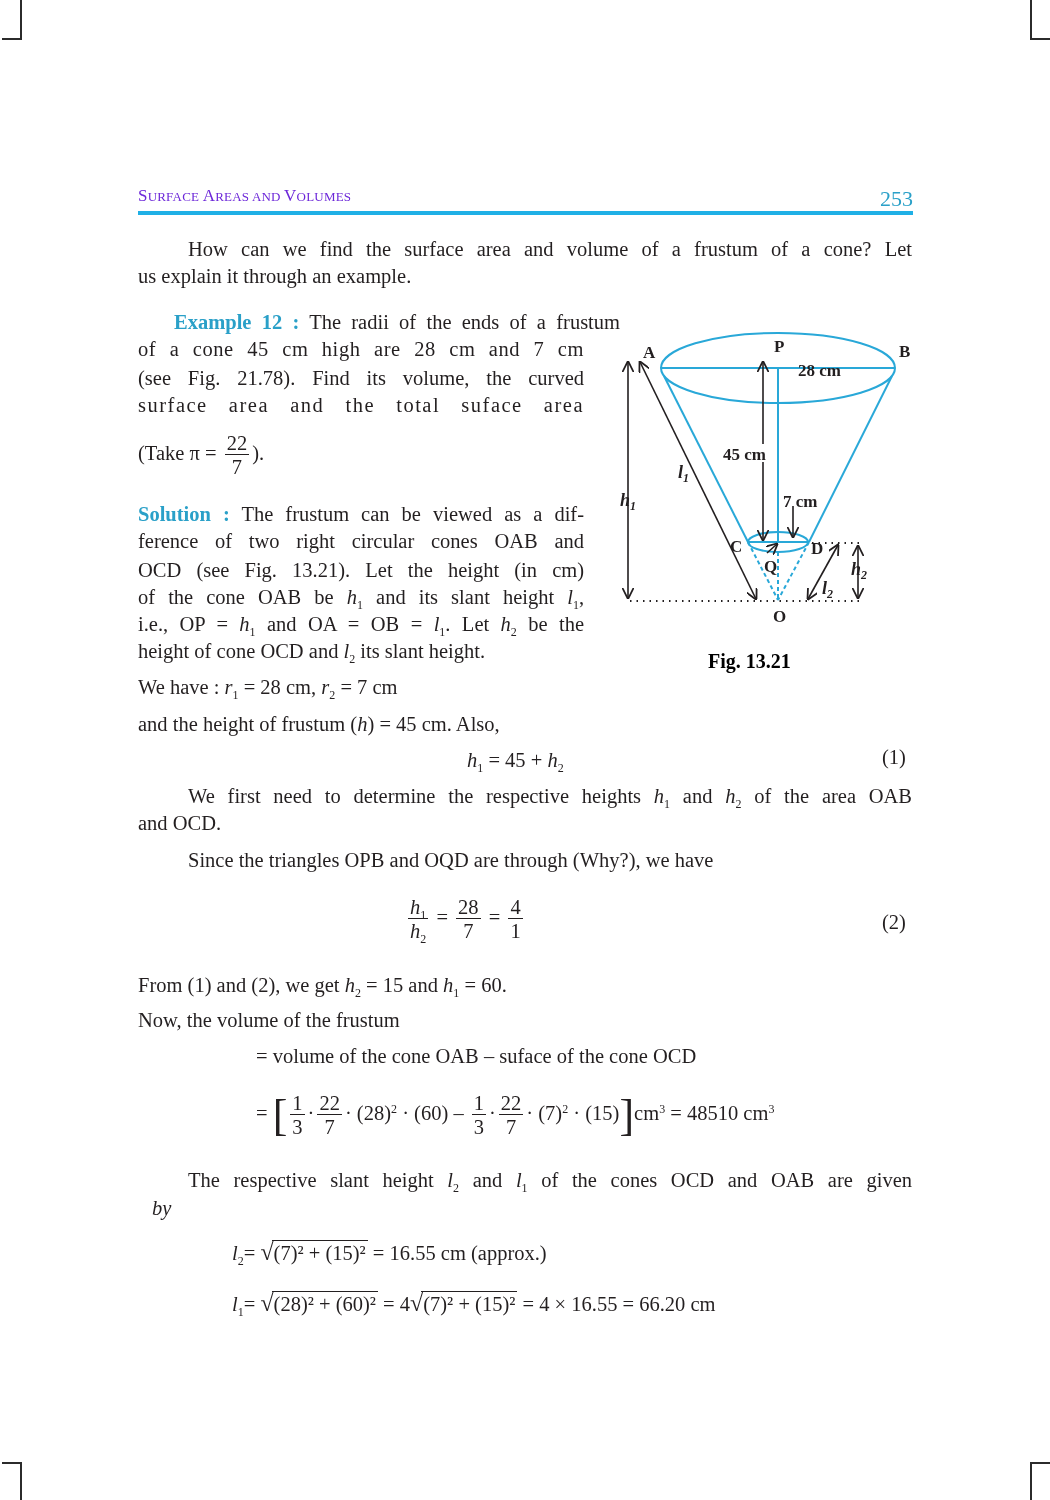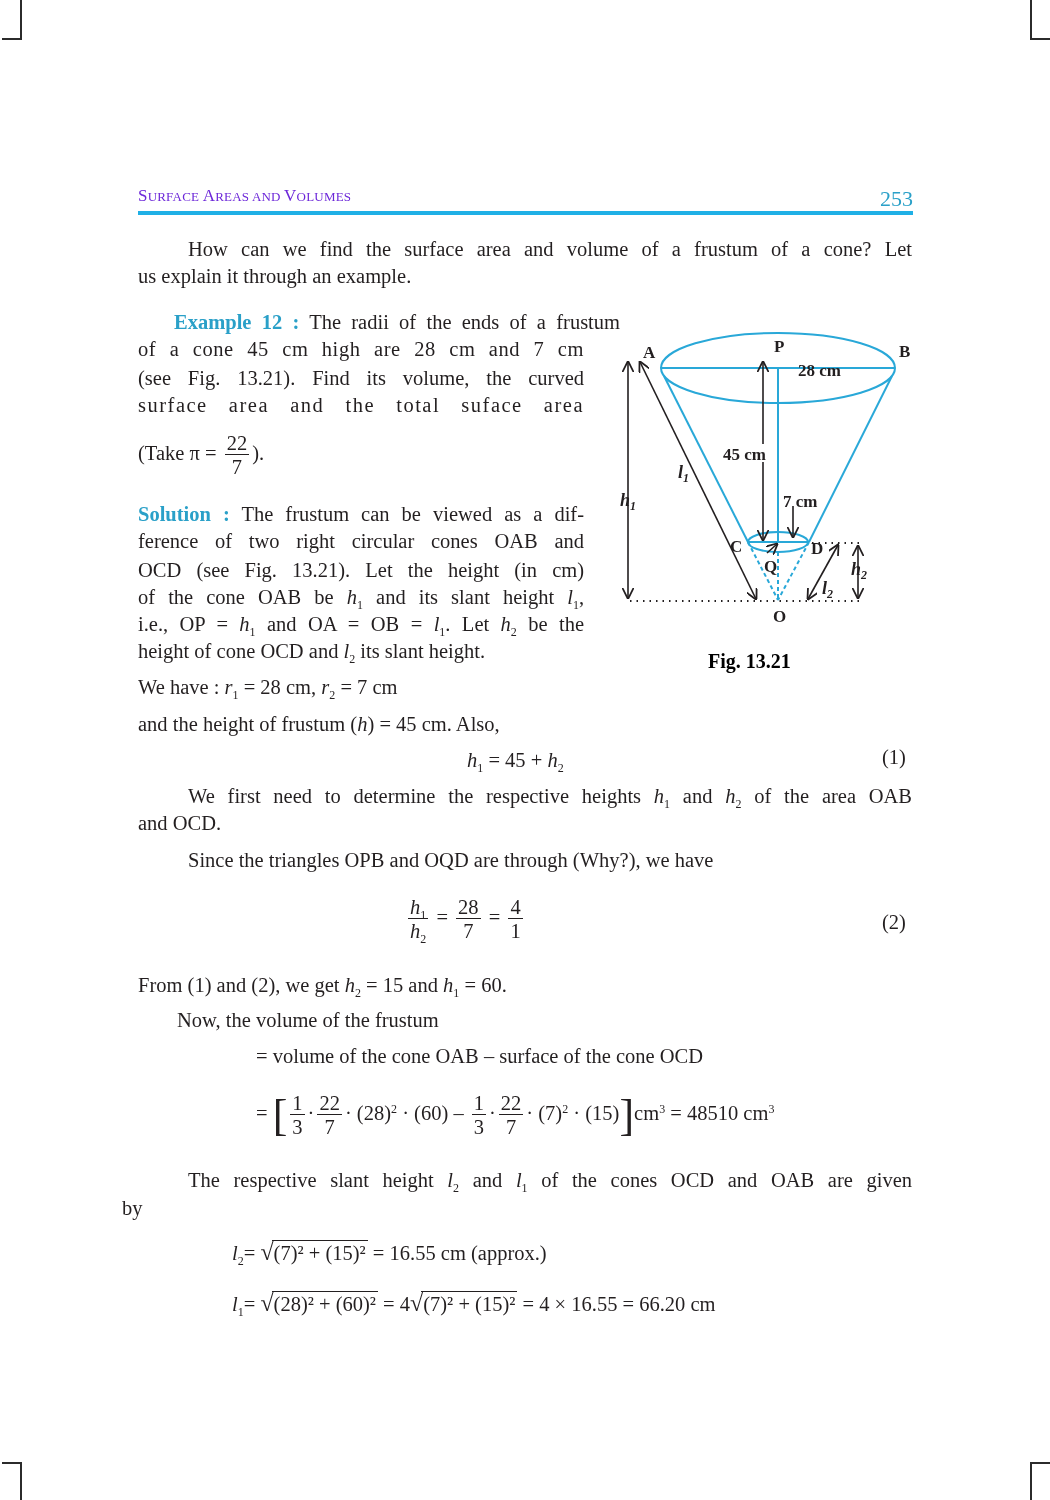--- a/index.html
+++ b/index.html
@@ -40,21 +40,21 @@
 
 <div class="abs hdr-title"><span>S</span><span class="sc">URFACE </span><span>A</span><span class="sc">REAS AND </span><span>V</span><span class="sc">OLUMES</span></div>
 <div class="abs hdr-page">253</div>
 <div class="hdr-rule"></div>
 
 <div class="abs para justify" style="left:188px;top:235px;width:724px;">How can we find the surface area and volume of a frustum of a cone? Let</div>
 <div class="abs para" style="left:138px;top:262px;">us explain it through an example.</div>
 
 <div class="abs para justify" style="left:130px;top:308px;width:446px;margin-left:44px;"><span class="blue-b">Example 12 :</span> <span>The radii of the ends of a frustum</span></div>
 <div class="abs para justify" style="left:138px;top:335px;width:446px;letter-spacing:0.6px;">of a cone 45 cm high are 28 cm and 7 cm</div>
-<div class="abs para justify" style="left:138px;top:364px;width:446px;">(see Fig. 13.21). Find its volume, the curved</div>
+<div class="abs para justify" style="left:138px;top:364px;width:446px;">(see Fig. 21.78). Find its volume, the curved</div>
 <div class="abs para justify" style="left:138px;top:391px;width:446px;letter-spacing:1.5px;">surface area and the total suface area</div>
 <div class="abs para" style="left:138px;top:432px;">
   <span>(Take π =</span>
   <span class="frac"><span class="num">22</span><span class="den">7</span></span><span>).</span>
 </div>
 
 <div class="abs para justify" style="left:138px;top:500px;width:446px;"><span class="blue-b">Solution :</span> <span>The frustum can be viewed as a dif-</span></div>
 <div class="abs para justify" style="left:138px;top:527px;width:446px;">ference of two right circular cones OAB and</div>
 <div class="abs para justify" style="left:138px;top:556px;width:446px;">OCD (see Fig. 13.21). Let the height (in cm)</div>
 <div class="abs para justify" style="left:138px;top:583px;width:446px;"><span>of the cone OAB be</span> <span class="it">h</span><sub>1</sub> <span>and its slant height</span> <span class="it">l</span><sub>1</sub>,</div>
@@ -74,31 +74,31 @@
 <div class="abs para" style="left:405px;top:896px;">
   <span class="frac"><span class="num"><span class="it">h</span><sub>1</sub></span><span class="den"><span class="it">h</span><sub>2</sub></span></span>
   <span>=</span>
   <span class="frac"><span class="num">28</span><span class="den">7</span></span>
   <span>=</span>
   <span class="frac"><span class="num">4</span><span class="den">1</span></span>
 </div>
 <div class="eqnum" style="top:911px;">(2)</div>
 
 <div class="abs para" style="left:138px;top:971px;"><span>From (1) and (2), we get</span> <span class="it">h</span><sub>2</sub> <span>= 15 and</span> <span class="it">h</span><sub>1</sub> <span>= 60.</span></div>
-<div class="abs para" style="left:138px;top:1006px;margin-left:39px;">Now, the volume of the frustum</div>
-<div class="abs para" style="left:256px;top:1042px;">= volume of the cone OAB – surface of the cone OCD</div>
+<div class="abs para" style="left:138px;top:1006px;">Now, the volume of the frustum</div>
+<div class="abs para" style="left:256px;top:1042px;">= volume of the cone OAB – suface of the cone OCD</div>
 
 <div class="abs para" style="left:256px;top:1092px;">
   <span>=</span>
   <span style="font-size:44px;vertical-align:middle;line-height:0;font-weight:lighter;">[</span><span class="frac"><span class="num">1</span><span class="den">3</span></span>·<span class="frac"><span class="num">22</span><span class="den">7</span></span><span>· (28)</span><sup>2</sup> <span>· (60) –</span>
   <span class="frac"><span class="num">1</span><span class="den">3</span></span>·<span class="frac"><span class="num">22</span><span class="den">7</span></span><span>· (7)</span><sup>2</sup> <span>· (15)</span><span style="font-size:44px;vertical-align:middle;line-height:0;font-weight:lighter;">]</span><span>cm</span><sup>3</sup> <span>= 48510 cm</span><sup>3</sup>
 </div>
 
 <div class="abs para justify" style="left:188px;top:1166px;width:724px;"><span>The respective slant height</span> <span class="it">l</span><sub>2</sub> <span>and</span> <span class="it">l</span><sub>1</sub> <span>of the cones OCD and OAB are given</span></div>
-<div class="abs para" style="left:122px;top:1194px;">by</div>
+<div class="abs para" style="left:152px;top:1194px;font-style:italic;">by</div>
 
 <div class="abs para" style="left:232px;top:1239px;"><span class="it">l</span><sub>2</sub><span>=</span> <span class="rad">√</span><span class="sqrt">(7)² + (15)²</span> <span>= 16.55 cm (approx.)</span></div>
 <div class="abs para" style="left:232px;top:1290px;"><span class="it">l</span><sub>1</sub><span>=</span> <span class="rad">√</span><span class="sqrt">(28)² + (60)²</span> <span>= 4</span><span class="rad">√</span><span class="sqrt">(7)² + (15)²</span> <span>= 4 × 16.55 = 66.20 cm</span></div>
 
 <svg class="abs" style="left:600px;top:320px;" width="330" height="320" viewBox="600 320 330 320">
   <defs>
     <marker id="ah" viewBox="0 0 10 10" refX="9" refY="5" markerWidth="7" markerHeight="7" orient="auto-start-reverse">
       <path d="M0,0 L10,5 L0,10" fill="none" stroke="#231f20" stroke-width="1.6"></path>
     </marker>
   </defs>

